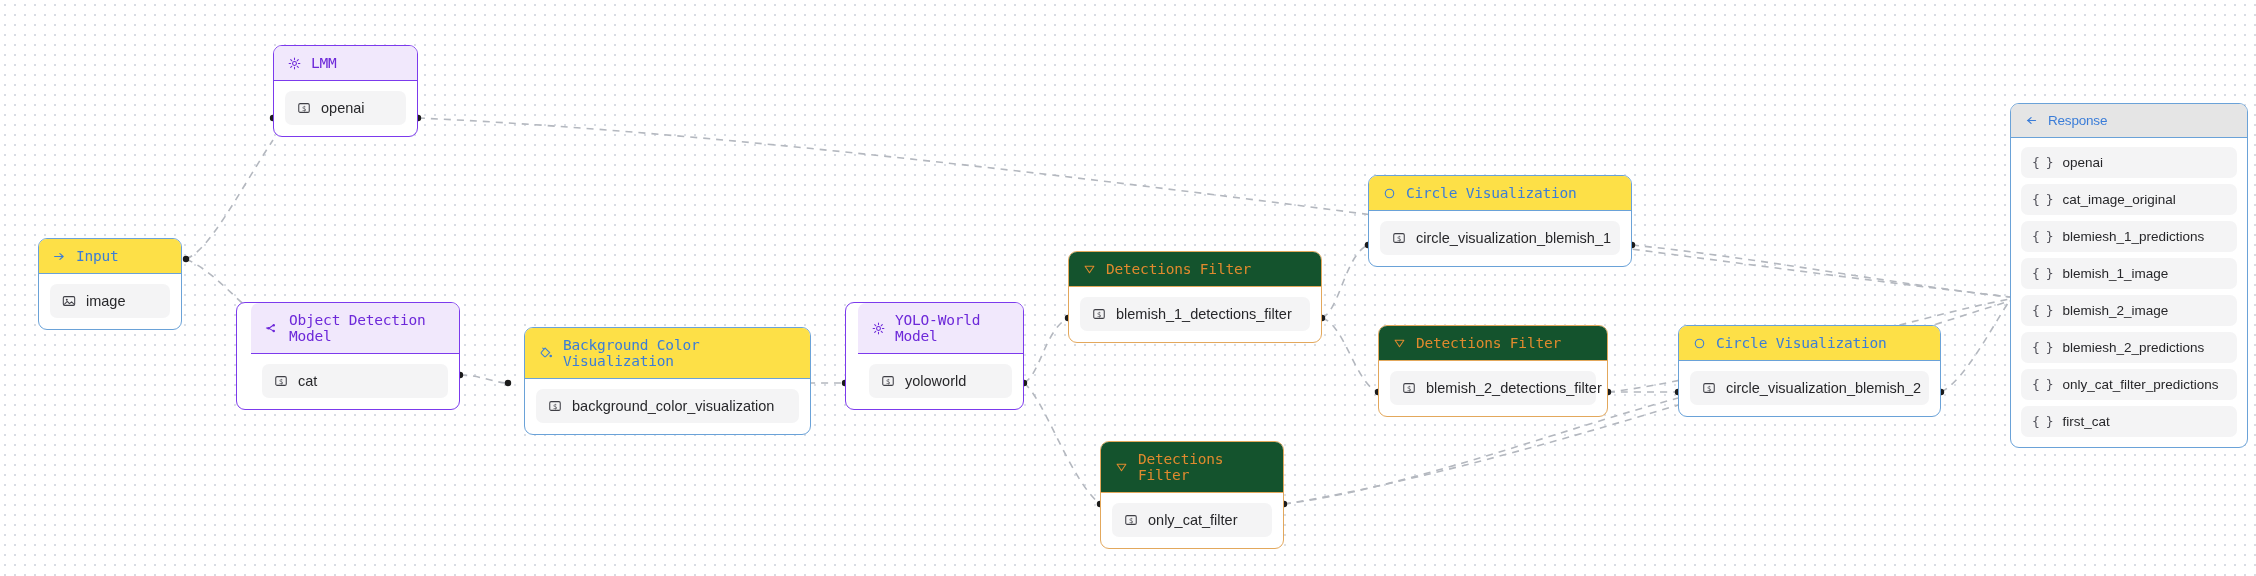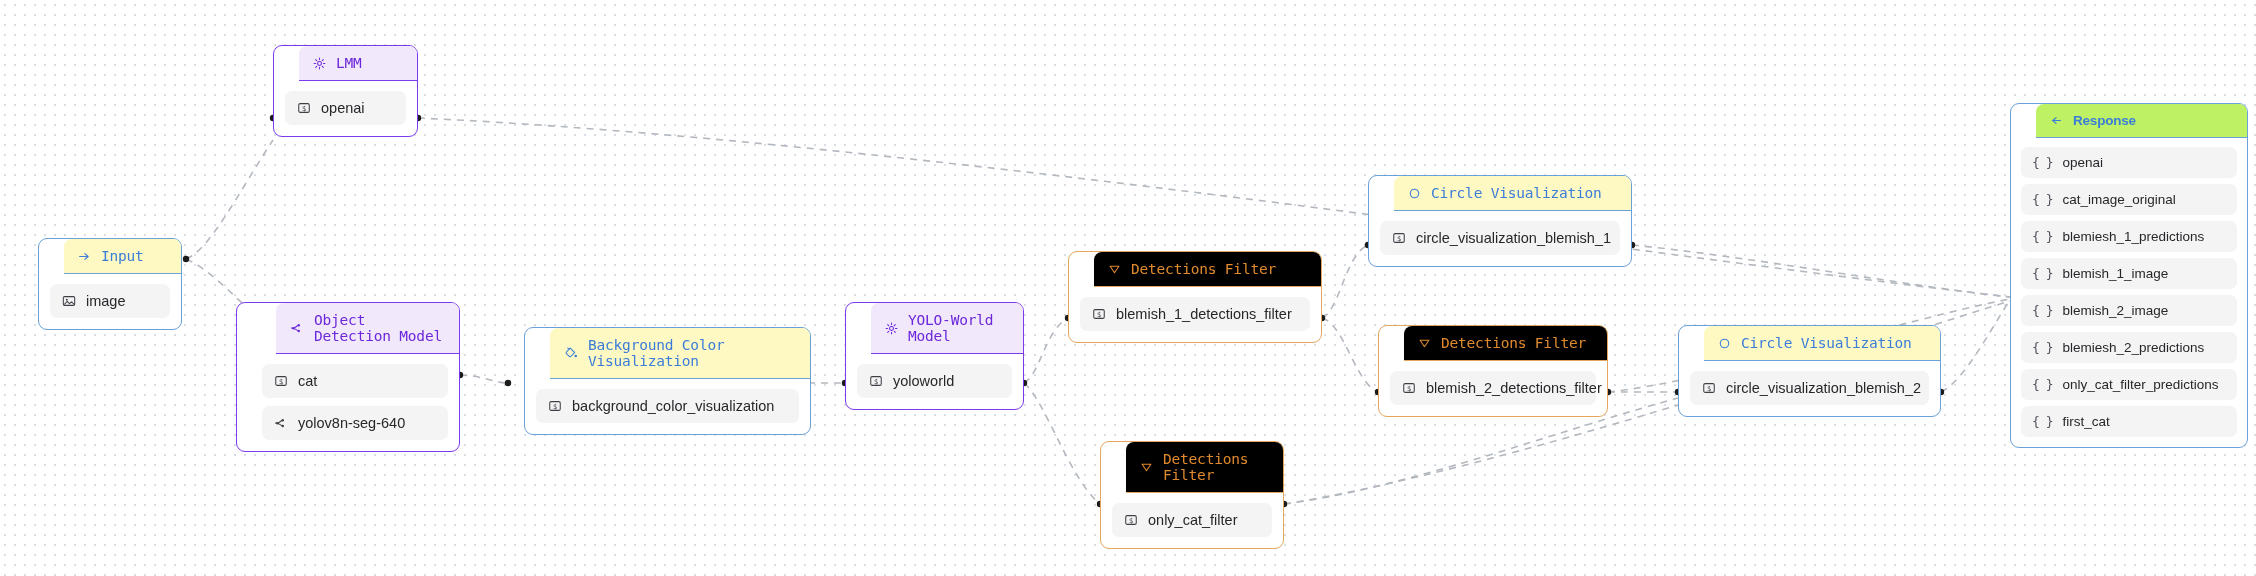--- a/index.html
+++ b/index.html
@@ -14,44 +14,44 @@
   #canvas{position:absolute;inset:0;}
   svg.edges{position:absolute;left:0;top:0;width:2256px;height:576px;pointer-events:none;}
   .edge{fill:none;stroke:#b4b8bf;stroke-width:1.6;stroke-dasharray:7 6;}
   .port{fill:#1b1b1b;}
 
   .node{position:absolute;border-radius:9px;background:#ffffff;box-sizing:border-box;}
   .node .hdr{
     display:flex;align-items:center;gap:10px;
     font-family:"DejaVu Sans Mono", monospace;
     font-size:14.5px;letter-spacing:-0.2px;
-    padding:9px 14px;border-radius:8px 8px 0 0;box-sizing:border-box;margin-left:25px;
+    padding:9px 14px;border-radius:8px 8px 0 0;box-sizing:border-box;
   }
   .node .body{padding:10px 11px 11px 11px;display:flex;flex-direction:column;gap:8px;}
   .row{
     display:flex;align-items:center;gap:10px;
     background:#f4f4f5;border-radius:7px;
     padding:9px 12px;font-size:14.5px;color:#27272a;
     font-family:"Liberation Sans", sans-serif;white-space:nowrap;
   }
   .ic{display:inline-flex;align-items:center;justify-content:center;flex:0 0 auto;}
 
   
   .n-purple{border:1.7px solid #7c3aed;}
   .n-purple .hdr{background:#f1e8fc;color:#6d28d9;border-bottom:1.7px solid #7c3aed;}
   
   .n-blue{border:1.7px solid #6aa2d8;}
-  .n-blue .hdr{background:#fef9c3;color:#3b7dd8;border-bottom:1.7px solid #6aa2d8;}
+  .n-blue .hdr{background:#fde047;color:#3b7dd8;border-bottom:1.7px solid #6aa2d8;}
   
   .n-amber{border:1.7px solid #e3a85c;}
-  .n-amber .hdr{background:#000000;color:#e08a2e;border-bottom:1.7px solid #e3a85c;}
+  .n-amber .hdr{background:#14532d;color:#e08a2e;border-bottom:1.7px solid #e3a85c;}
 
   .n-resp{border:1.7px solid #6aa2d8;}
-  .n-resp .hdr{background:#bef264;color:#3b7dd8;border-bottom:1.7px solid #6aa2d8;
-    font-family:"Liberation Sans",sans-serif;font-weight:bold;font-size:13.5px;}
+  .n-resp .hdr{background:#e5e5e5;color:#3b7dd8;border-bottom:1.7px solid #6aa2d8;
+    font-family:"Liberation Sans",sans-serif;font-weight:normal;font-size:13.5px;}
   .n-resp .body{gap:6px;padding:9px 10px 10px 10px;}
   .n-resp .row{padding:8px 11px;font-size:13.5px;}
   .brace{font-family:"DejaVu Sans Mono",monospace;font-size:13px;color:#52525b;letter-spacing:-1px;}
 </style>
 </head>
 <body>
 
 <div id="canvas">
 
   <svg class="edges">
@@ -173,34 +173,20 @@
     <div class="body">
       <div class="row">
         <span class="ic">
           <svg width="14" height="14" viewBox="0 0 16 16">
               <rect x="2" y="3" width="12" height="10" rx="1.6" fill="none" stroke="#3f3f46" stroke-width="1.2"></rect>
               <text x="8" y="11" font-size="8" text-anchor="middle" fill="#3f3f46" font-family="DejaVu Sans Mono, monospace">$</text>
             </svg>
         </span>
         <span>cat</span>
       </div>
-      <div class="row">
-        <span class="ic">
-          <svg width="14" height="14" viewBox="0 0 16 16">
-              <g stroke="#3f3f46" stroke-width="1.25" stroke-linecap="round">
-                <path d="M4.5 8.2L9 5.2M4.5 8.4L9 11"></path>
-                <path d="M1.6 8h1.2"></path>
-              </g>
-              <circle cx="4" cy="8.3" r="1.5" fill="#3f3f46"></circle>
-              <circle cx="10" cy="4.8" r="1.4" fill="#3f3f46"></circle>
-              <circle cx="10" cy="11.4" r="1.4" fill="#3f3f46"></circle>
-            </svg>
-        </span>
-        <span>yolov8n-seg-640</span>
-      </div>
     </div>
   </div>
 
   <div class="node n-blue" style="left:524px;top:327px;width:287px;">
     <div class="hdr">
       <span class="ic">
         <svg width="14" height="14" viewBox="0 0 16 16">
             <path d="M7 2.3l5.2 5.2-4.4 4.4a1.3 1.3 0 0 1-1.8 0L2.8 8.7a1.3 1.3 0 0 1 0-1.8z" fill="none" stroke="#3b7dd8" stroke-width="1.2"></path>
             <path d="M5.6 3.7L4.3 2.4" stroke="#3b7dd8" stroke-width="1.2" stroke-linecap="round"></path>
             <circle cx="13.4" cy="11.4" r="1.5" fill="#3b7dd8"></circle>
@@ -214,21 +200,21 @@
           <svg width="14" height="14" viewBox="0 0 16 16">
               <rect x="2" y="3" width="12" height="10" rx="1.6" fill="none" stroke="#3f3f46" stroke-width="1.2"></rect>
               <text x="8" y="11" font-size="8" text-anchor="middle" fill="#3f3f46" font-family="DejaVu Sans Mono, monospace">$</text>
             </svg>
         </span>
         <span>background_color_visualization</span>
       </div>
     </div>
   </div>
 
-  <div class="node n-purple" style="left:845px;top:302px;width:179px;">
+  <div class="node n-purple" style="left:845px;top:302px;width:179px;padding-left:12px;">
     <div class="hdr">
       <span class="ic">
         <svg width="13" height="13" viewBox="0 0 16 16">
             <circle cx="8" cy="8" r="2.4" fill="none" stroke="#6d28d9" stroke-width="1.3"></circle>
             <g stroke="#6d28d9" stroke-width="1.3" stroke-linecap="round">
               <path d="M8 1.4v1.8M8 12.8v1.8M1.4 8h1.8M12.8 8h1.8M3.3 3.3l1.3 1.3M11.4 11.4l1.3 1.3M12.7 3.3l-1.3 1.3M4.6 11.4l-1.3 1.3"></path>
             </g>
           </svg>
       </span>
       <span>YOLO-World Model</span>

